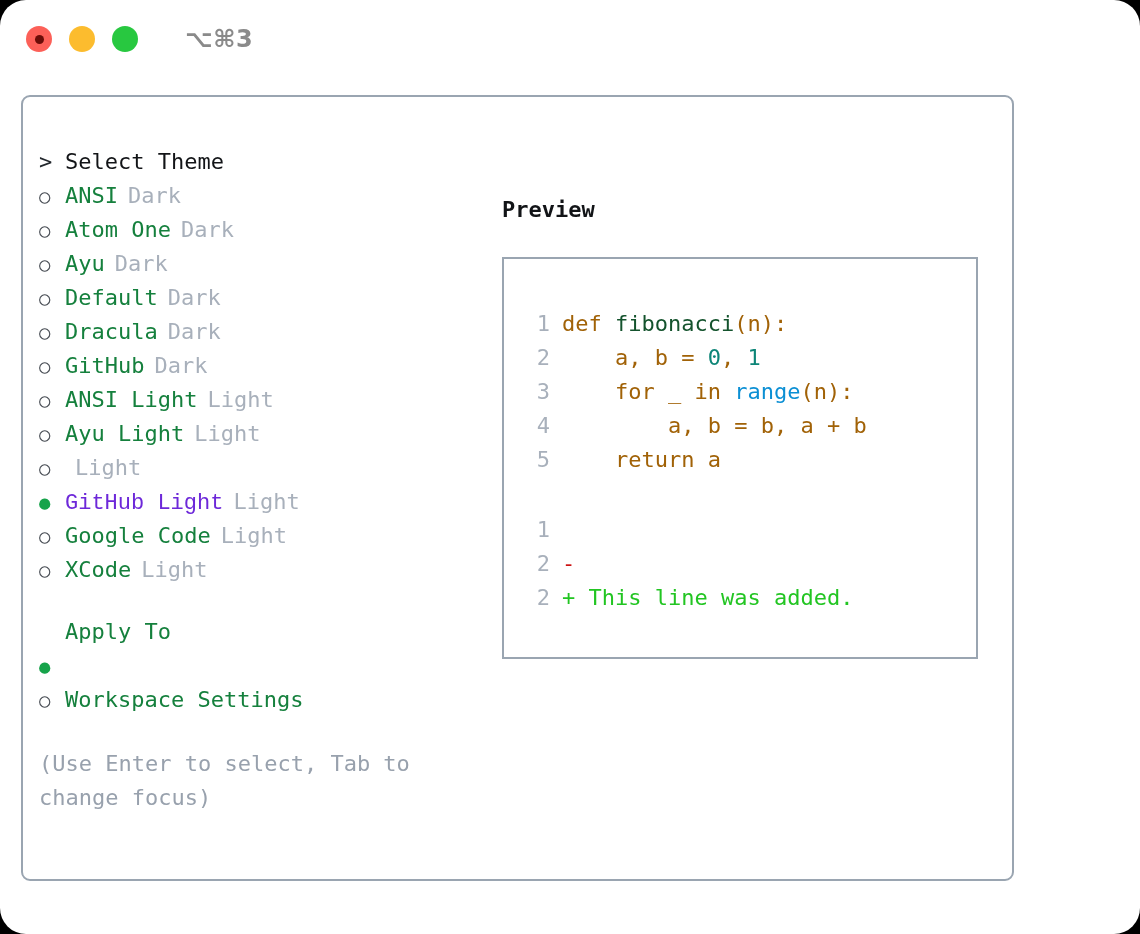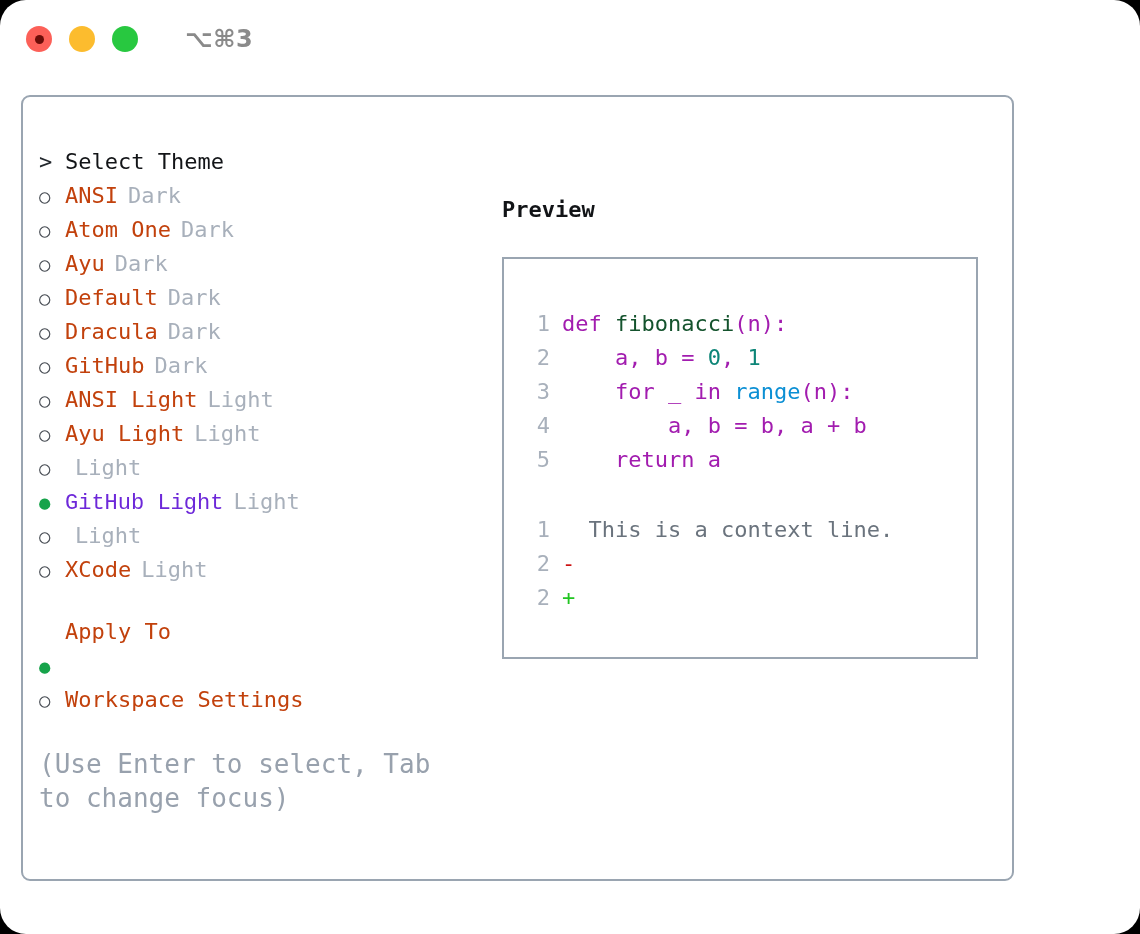--- a/index.html
+++ b/index.html
@@ -111,38 +111,38 @@
   .marker.bullet-on  { color: #16a34a; font-size: 19px; }
   .marker.blank      { color: transparent; }
 
   .section-title {
     font-weight: 400;
     color: #121417;
     font-size: 22px;
   }
 
   .item-label {
-    color: #c2410c;
+    color: #15803d;
   }
   .item-label.selected {
     color: #6d28d9;
     font-family: Liberation Mono, monospace;
   }
 
   .item-tag {
     color: #a8b0bb;
     margin-left: 10px;
   }
 
   .group-gap { height: 28px; }
   .hint-gap  { height: 30px; }
 
   .hint {
     color: #98a1ad;
-    font-size: 26px;
+    font-size: 22px;
     line-height: 34px;
     width: 415px;
     white-space: normal;
   }
 
   
   .right-col {
     position: absolute;
     left: 479px;
     top: 48px;
@@ -174,21 +174,21 @@
   }
 
   .lineno {
     width: 30px;
     flex: 0 0 30px;
     text-align: right;
     color: #a8b0bb;
     margin-right: 12px;
   }
 
-  .code-text { color: #a21caf; }
+  .code-text { color: #a16207; }
 
   .tok-fn     { color: #14532d; }
   .tok-num    { color: #0d8577; }
   .tok-builtin{ color: #0b8fd4; }
 
   .diff-gap { height: 36px; }
 
   .diff-ctx { color: #6a737d; }
   .diff-del { color: #cc1111; }
   .diff-add { color: #22c522; }
@@ -273,20 +273,21 @@
         </div>
 
         <div class="row">
           <span class="marker bullet-on">●</span>
           <span class="item-label selected">GitHub Light</span>
           <span class="item-tag">Light</span>
         </div>
 
         <div class="row">
           <span class="marker bullet-off">○</span>
+          <span class="item-label">Google Code</span>
           <span class="item-tag">Light</span>
         </div>
 
         <div class="row">
           <span class="marker bullet-off">○</span>
           <span class="item-label">XCode</span>
           <span class="item-tag">Light</span>
         </div>
 
         <div class="group-gap"></div>
@@ -351,31 +352,31 @@
             <span class="lineno">5</span>
             <span class="code-text">    </span>
             <span class="code-text">return a</span>
           </div>
 
           <div class="diff-gap"></div>
 
           <div class="code-line">
             <span class="lineno">1</span>
             <span class="diff-ctx">  </span>
-            <span class="diff-ctx">This is a context line.</span>
           </div>
 
           <div class="code-line">
             <span class="lineno">2</span>
             <span class="diff-del">- </span>
           </div>
 
           <div class="code-line">
             <span class="lineno">2</span>
             <span class="diff-add">+ </span>
+            <span class="diff-add">This line was added.</span>
           </div>
 
         </div>
       </div>
 
     </div>
   </div>
 </div>
 
 </body></html>

